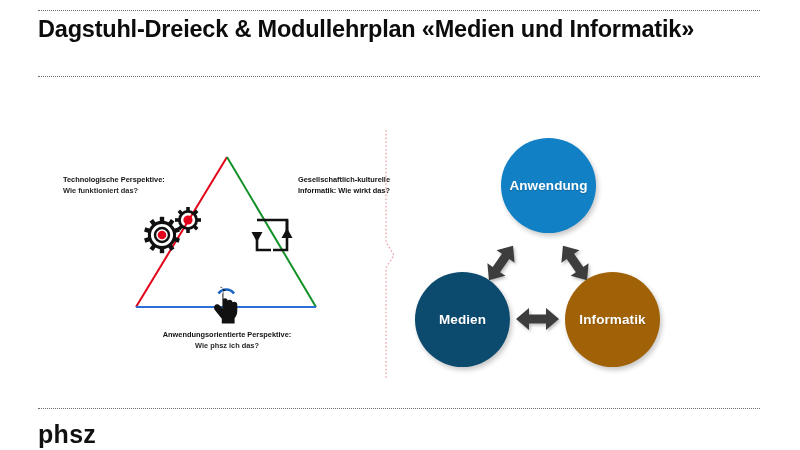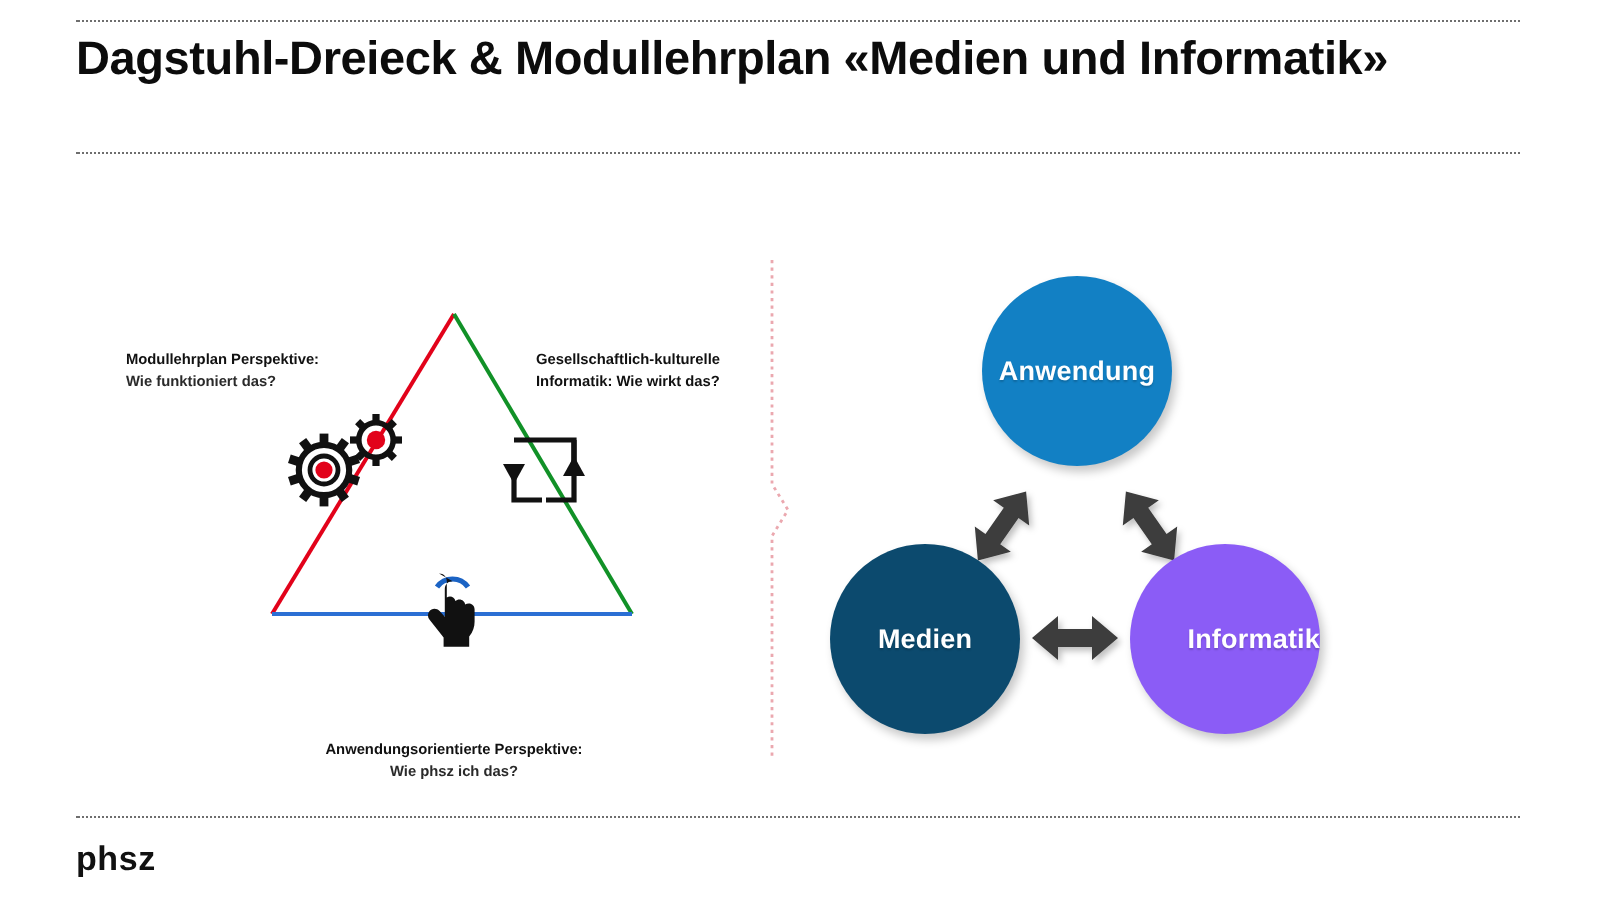--- a/index.html
+++ b/index.html
@@ -56,21 +56,21 @@
     left: 38px;
     top: 408px;
     width: 722px;
     height: 1px;
     border-top: 1px dotted #6e6e6e;
   }
   .brand-logo {
     position: absolute;
     left: 38px;
     top: 420px;
-    font-size: 17px;
+    font-size: 25px;
     font-weight: bold;
     color: #111111;
     letter-spacing: 0.3px;
     font-family: "Liberation Sans", sans-serif;
   }
 
   
   .panel-divider {
     position: absolute;
     left: 383px;
@@ -110,28 +110,27 @@
   .label-tech {
     left: 23px;
     top: 35px;
     width: 150px;
     text-align: left;
   }
   .label-social {
     left: 228px;
     top: 35px;
     width: 152px;
-    text-align: left;
+    text-align: center;
   }
   .label-appl {
     left: 92px;
     top: 190px;
     width: 190px;
     text-align: center;
-    margin-top: 40px;
   }
 
   
   .circles-panel {
     position: absolute;
     left: 400px;
     top: 125px;
     width: 290px;
     height: 260px;
   }
@@ -145,21 +144,21 @@
   }
   .circle-label {
     color: #ffffff;
     font-size: 13.5px;
     font-weight: bold;
     letter-spacing: 0.1px;
     text-shadow: 0 1px 1px rgba(0,0,0,0.18);
     font-family: "Liberation Sans", sans-serif;
     pointer-events: none;
   }
-  .node-anwendung { left: 91px;  top: 13px;  width: 95px; height: 95px; }
+  .node-anwendung { left: 101px;  top: 13px;  width: 95px; height: 95px; }
   .node-medien    { left: 15px;  top: 147px; width: 95px; height: 95px; }
   .node-informatik{ left: 165px; top: 147px; width: 95px; height: 95px; }
 
   .arrow-svg {
     position: absolute;
     left: 0;
     top: 0;
     pointer-events: none;
   }
 </style>
@@ -250,21 +249,21 @@
                  c -0.2 -1.5 -1.4 -2.6 -2.9 -2.6
                  c -0.8 0 -1.5 0.3 -2.0 0.8
                  c -0.3 -1.3 -1.4 -2.2 -2.7 -2.2
                  c -0.6 0 -1.1 0.2 -1.6 0.5
                  l 0 -8.2
                  c 0 -2.2 -1.5 -3.9 -3.9 -3.9 z" fill="#111111"></path>
       </g>
     </svg>
 
     <div class="tri-label label-tech">
-      <span class="lbl-strong">Modullehrplan Perspektive:</span><br>
+      <span class="lbl-strong">Technologische Perspektive:</span><br>
       <span class="lbl-regular">Wie funktioniert das?</span>
     </div>
 
     <div class="tri-label label-social">
       <span class="lbl-strong">Gesellschaftlich-kulturelle</span><br>
       <span class="lbl-strong">Informatik: Wie wirkt das?</span>
     </div>
 
     <div class="tri-label label-appl">
       <span class="lbl-strong">Anwendungsorientierte Perspektive:</span><br>
@@ -303,21 +302,21 @@
     </svg>
 
     <div class="circle-node node-anwendung" style="background:#1280C4;">
       <span class="circle-label">Anwendung</span>
     </div>
 
     <div class="circle-node node-medien" style="background:#0c4a6e;">
       <span class="circle-label">Medien</span>
     </div>
 
-    <div class="circle-node node-informatik" style="background:#8b5cf6;justify-content:flex-end;">
+    <div class="circle-node node-informatik" style="background:#a16207;">
       <span class="circle-label">Informatik</span>
     </div>
   </div>
 
   <div class="rule-dotted-footer"></div>
   <div class="brand-logo">phsz</div>
 
 </div>
 
 </body></html>

